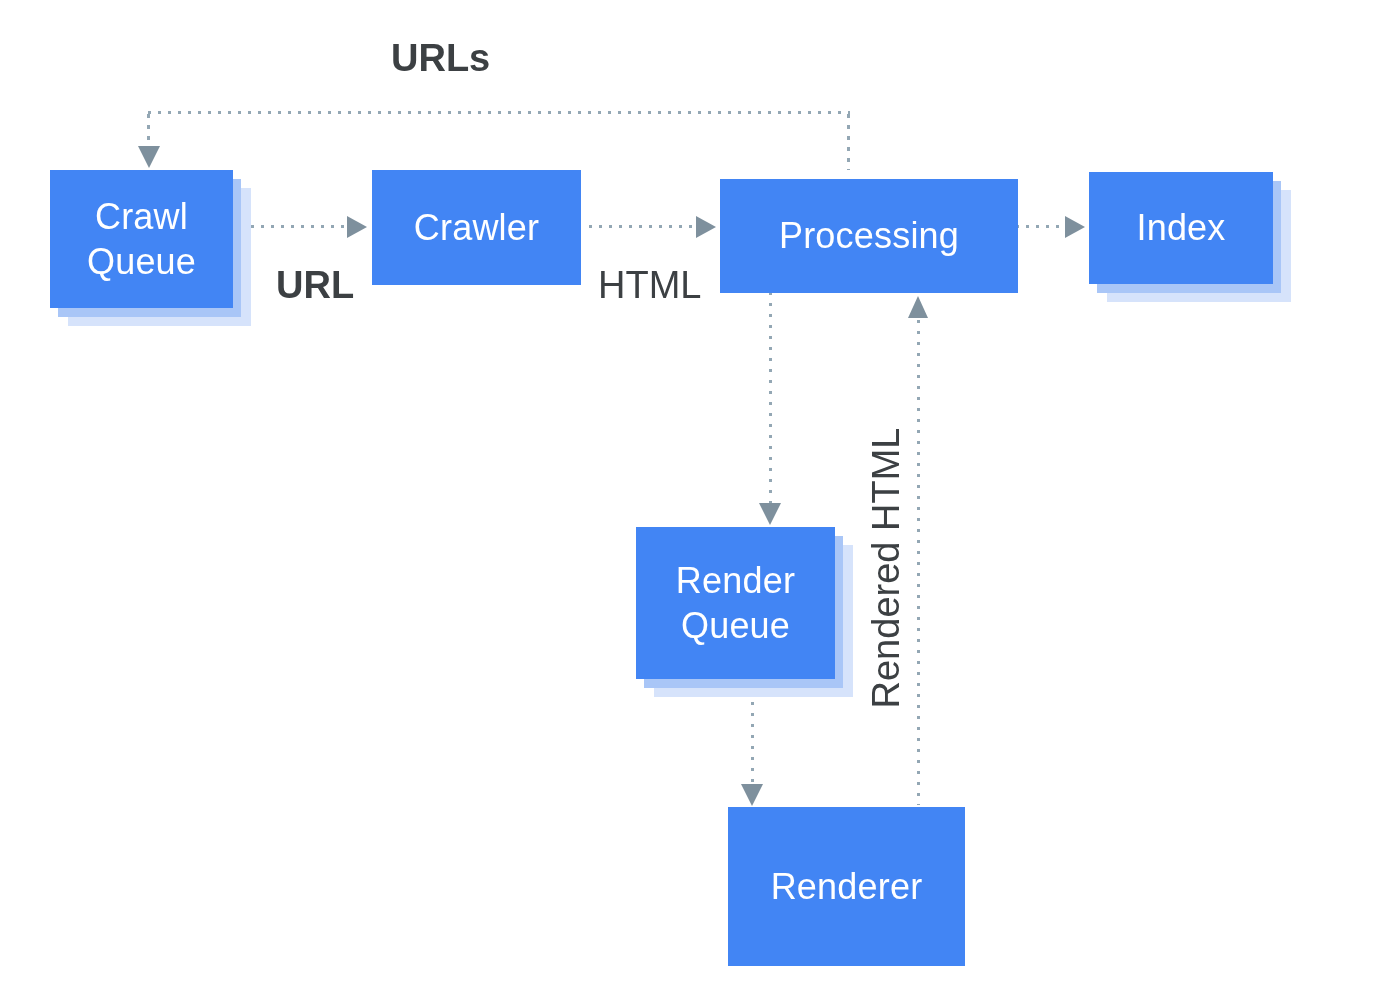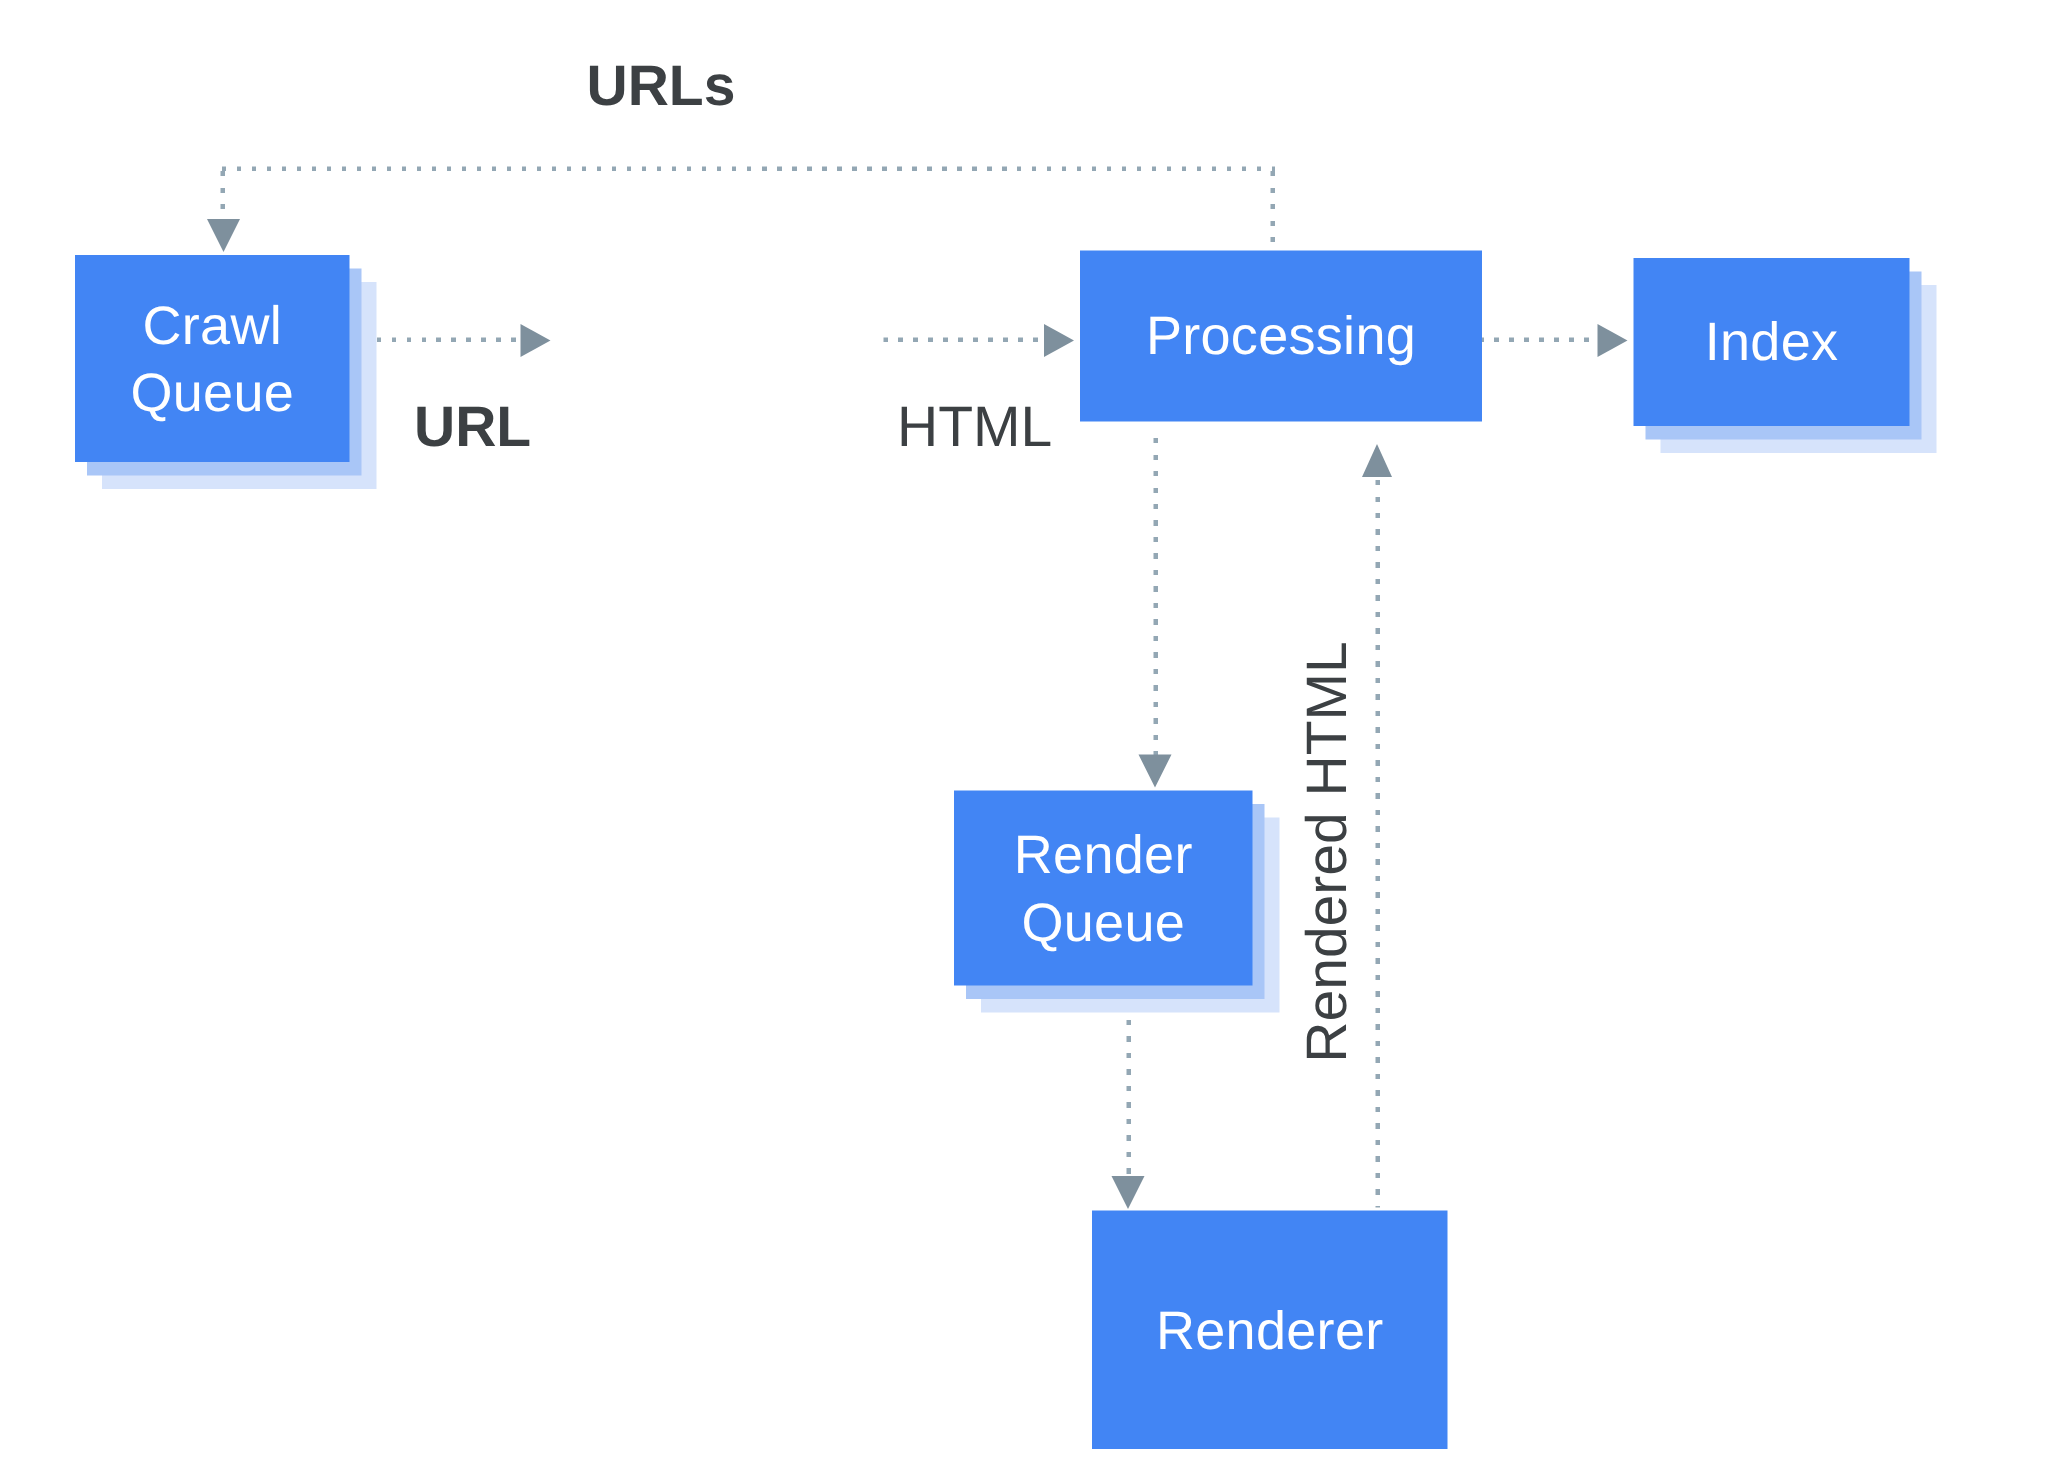--- a/index.html
+++ b/index.html
@@ -111,30 +111,33 @@
   <div class="edge v" style="left:751px; top:669px; height:116px;"></div>
   <div class="arrow down" style="left:741px; top:784px;"></div>
 
   <div class="edge v" style="left:917px; top:320px; height:485px;"></div>
   <div class="arrow up" style="left:908px; top:296px;"></div>
 
   <div class="node shadowed" style="left:50px; top:170px; width:183px; height:138px;">
     <span>Crawl Queue</span>
   </div>
 
+  <div class="node" style="left:372px; top:170px; width:209px; height:115px;">
+    <span>Crawler</span>
+  </div>
 
-  <div class="node" style="left:720px; top:167px; width:268px; height:114px;">
+  <div class="node" style="left:720px; top:179px; width:298px; height:114px;">
     <span>Processing</span>
   </div>
 
   <div class="node shadowed" style="left:1089px; top:172px; width:184px; height:112px;">
     <span>Index</span>
   </div>
 
-  <div class="node shadowed" style="left:636px; top:527px; width:199px; height:130px;">
+  <div class="node shadowed" style="left:636px; top:527px; width:199px; height:152px;">
     <span>Render Queue</span>
   </div>
 
   <div class="node" style="left:728px; top:807px; width:237px; height:159px;">
     <span>Renderer</span>
   </div>
 
   <div class="flow-label" style="left:391px; top:37px;font-weight:bold;">URLs</div>
 
   <div class="flow-label" style="left:276px; top:264px;font-weight:bold;">URL</div>

